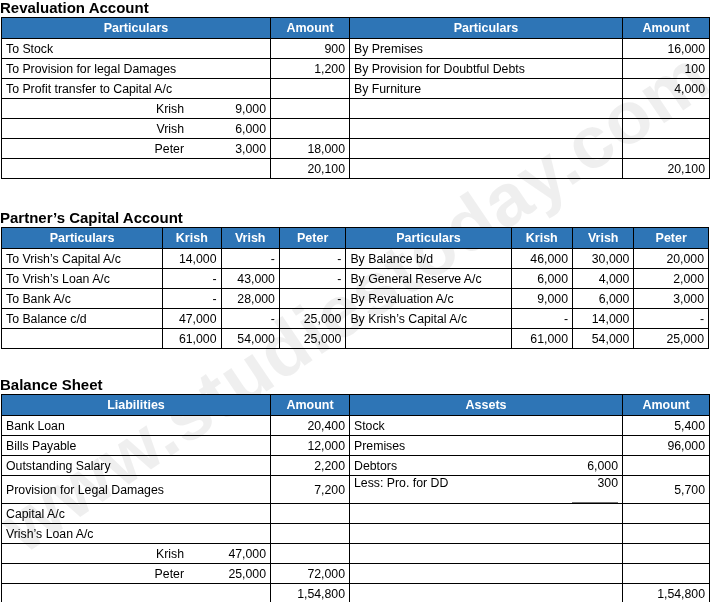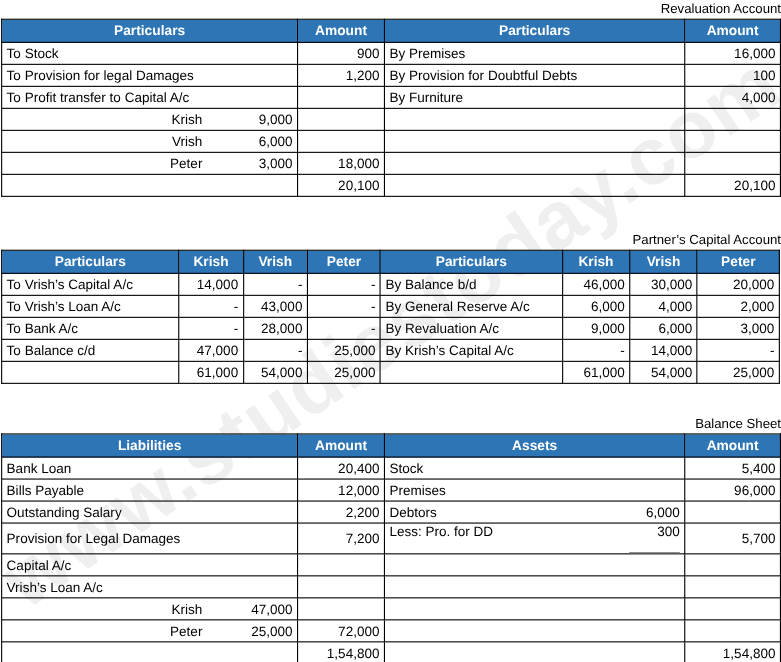--- a/index.html
+++ b/index.html
@@ -25,23 +25,23 @@
     color: rgba(0,0,0,0.062);
     white-space: nowrap;
     letter-spacing: 1px;
     pointer-events: none;
     z-index: 0;
   }
 
   .page { position: relative; z-index: 1; }
 
   .acct-title {
-    text-align: right;
-    font-size: 12px;
-    font-weight: 400;
+    text-align: left;
+    font-size: 15px;
+    font-weight: 700;
     line-height: 14px;
     padding: 1px 0 2px 0;
   }
 
   table.acct {
     border-collapse: collapse;
     width: 708px;
     margin: 0 1px 16px 1px;
     table-layout: fixed;
     font-size: 12.3px;

